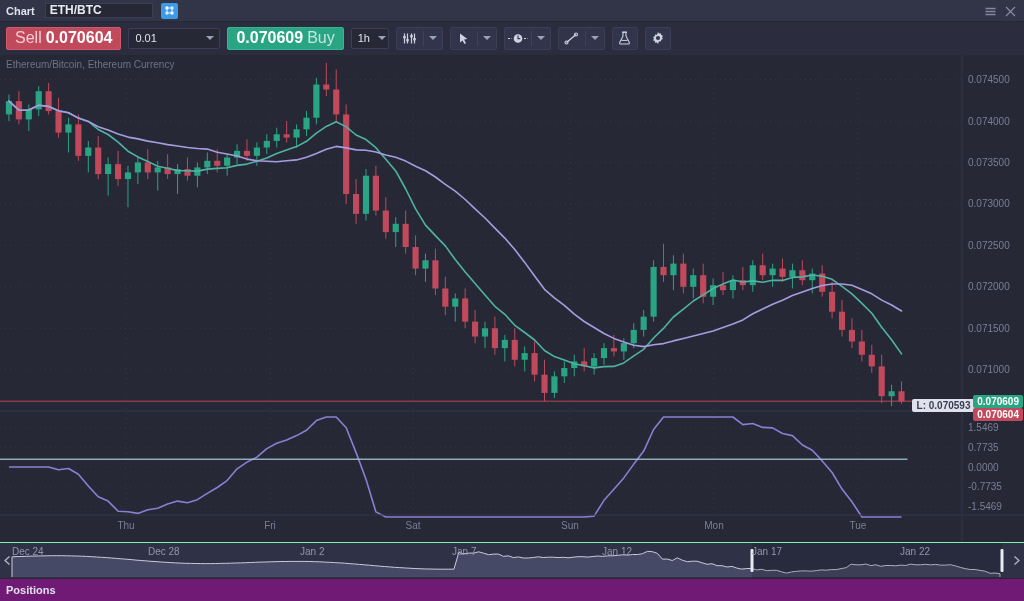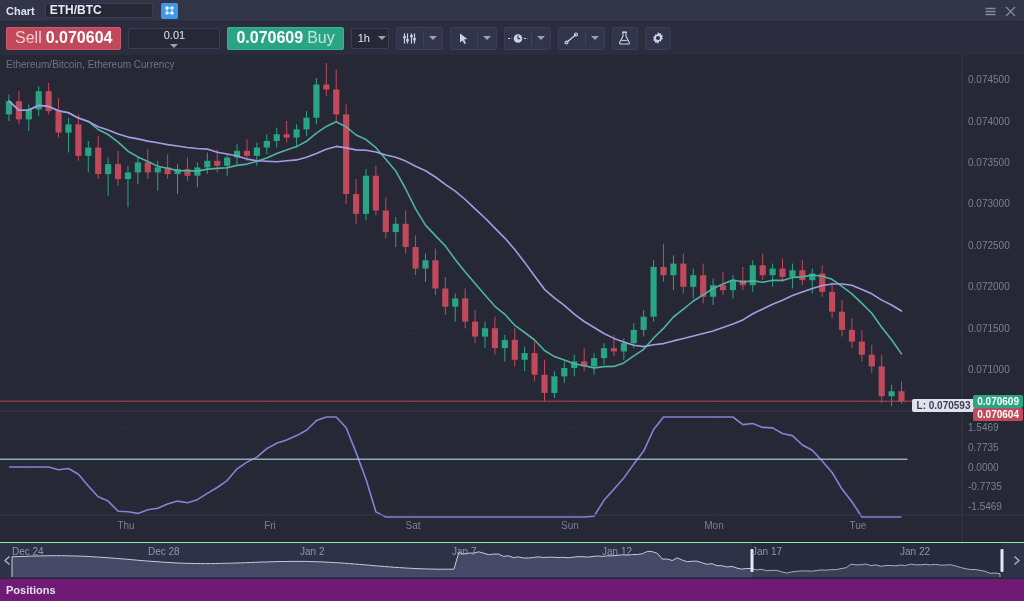--- a/index.html
+++ b/index.html
@@ -26,21 +26,21 @@
            font-size:16px;font-weight:bold;color:#fff;}
   .btn-sell{background:#c0495b;border:1px solid #d1596b;}
   .btn-buy{background:#2aa583;border:1px solid #35b593;}
   .btn-sell .w,.btn-buy .w{font-weight:normal;opacity:.72;}
   .btn-sell .w{margin-right:4px;}
   .btn-buy .w{margin-left:4px;}
   .sel{height:21px;background:#262836;border:1px solid #3b3e55;border-radius:2px;
        display:flex;align-items:center;font-size:11px;color:#dfe2ec;box-sizing:border-box;}
   .sel .val{padding:0 6px;flex:1;}
   .sel .car{width:18px;display:flex;align-items:center;justify-content:center;}
-  .sel-qty{width:92px;flex-direction:column;}
+  .sel-qty{width:92px;}
   .sel-tf{width:38px;}
   .grp{height:23px;background:#31344a;border:1px solid #3b3e55;border-radius:2px;display:flex;
         align-items:center;box-sizing:border-box;}
   .grp .ic{width:26px;display:flex;align-items:center;justify-content:center;}
   .grp .dv{width:1px;height:15px;background:#3f4259;}
   .grp .ca{width:18px;display:flex;align-items:center;justify-content:center;}
   .caret{width:0;height:0;border-left:4px solid transparent;border-right:4px solid transparent;
          border-top:4px solid #9aa0b5;}
 
   

